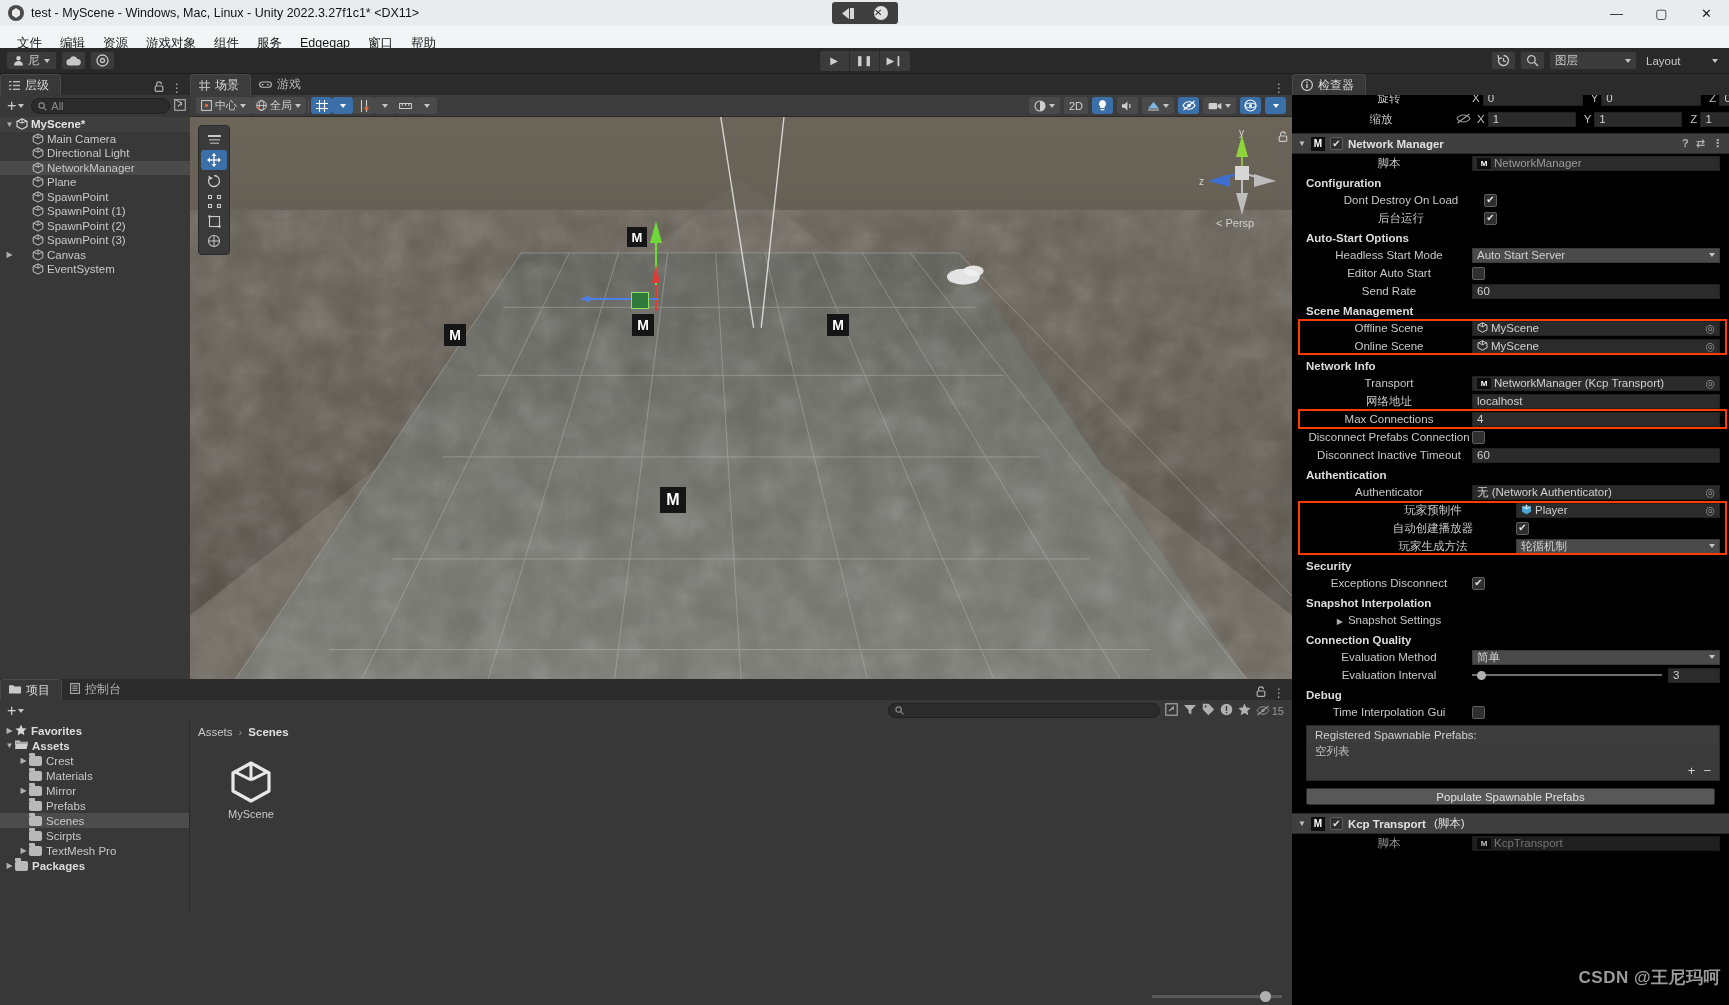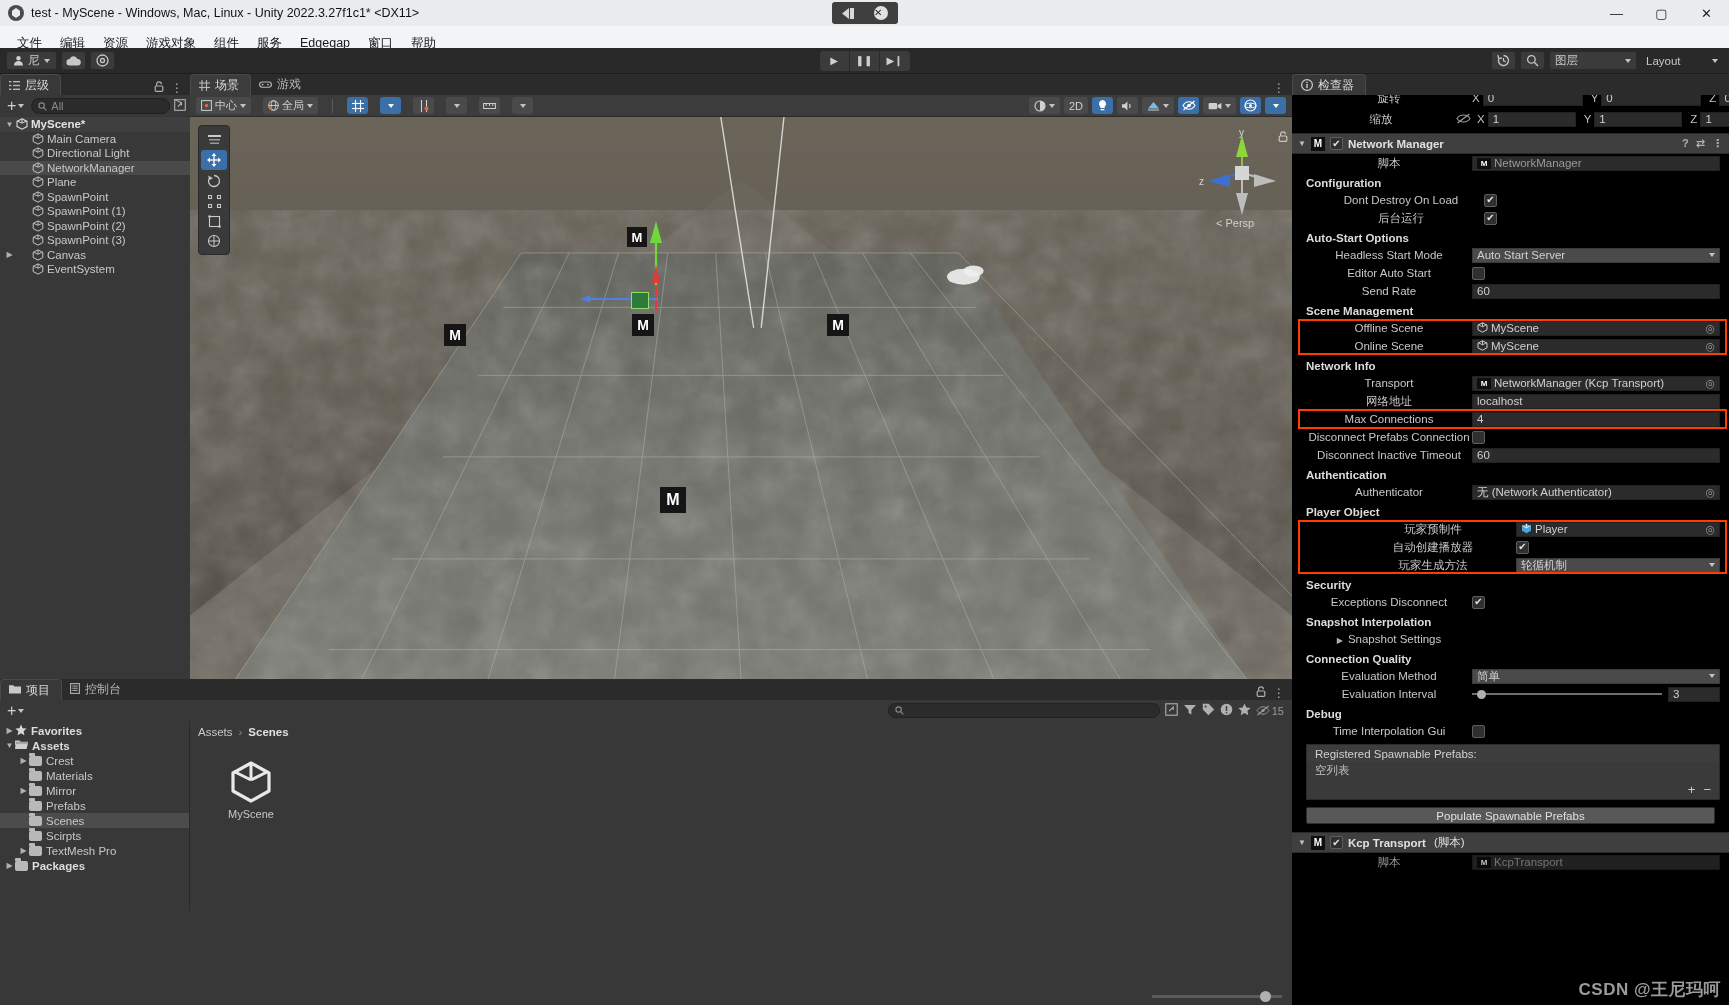--- a/index.html
+++ b/index.html
@@ -72,21 +72,21 @@
   .searchfield { flex:1; height:16px; background:#2b2b2b; border:1px solid #212121; border-radius:8px;
      display:flex; align-items:center; padding:0 6px; gap:4px; color:#8a8a8a; font-size:11px; }
   .hier-list { flex:1; overflow:hidden; background:#383838; }
   .hrow { height:14.5px; display:flex; align-items:center; font-size:11.5px; color:#c8c8c8;
      white-space:nowrap; padding-left:4px; }
   .hrow.sel { background:#4a4a4a; }
   .hrow.scene { background:#3f3f3f; color:#e2e2e2; font-weight:bold; }
   .tri { width:11px; text-align:center; font-size:8px; color:#b0b0b0; flex:0 0 11px; }
   .go-ico { width:13px; height:13px; margin-right:3px; flex:0 0 13px; display:flex;
      align-items:center; justify-content:center; }
-  .scenetoolbar { height:22px; background:#3c3c3c; display:flex; align-items:center; gap:12px;
+  .scenetoolbar { height:22px; background:#3c3c3c; display:flex; align-items:center; gap:0;
      padding:8px 6px; flex:0 0 22px; border-bottom:1px solid #2a2a2a; }
   .stbtn { height:17px; background:#4a4a4a; border-radius:3px; display:flex; align-items:center;
      gap:3px; padding:0 5px; font-size:11px; color:#d0d0d0; }
   .stbtn.blue { background:#3b6fa8; }
   .stbtn.sq { width:21px; justify-content:center; padding:0; }
   .st-right { margin-left:auto; display:flex; align-items:center; gap:4px; }
   .viewport { flex:1; position:relative; overflow:hidden; background:#5b5852; }
 
   
   .project { height:326px; flex:0 0 326px; display:flex; flex-direction:column; background:#383838; }
@@ -139,21 +139,21 @@
   .slider-track { flex:1; height:2px; background:#6e6e6e; margin-right:6px; position:relative; }
   .slider-knob { position:absolute; width:9px; height:9px; border-radius:50%; background:#b0b0b0;
      top:-3.5px; }
   .btn-wide { height:17px; background:#585858; border:1px solid #2e2e2e; border-radius:2px;
      display:flex; align-items:center; justify-content:center; font-size:11.5px; color:#e0e0e0; }
   .listbox { border:1px solid #2a2a2a; background:#333; }
   .listhdr { height:17px; display:flex; align-items:center; padding-left:8px; font-size:11.5px;
      background:#3d3d3d; color:#d0d0d0; }
   .listitem { height:17px; display:flex; align-items:center; padding-left:8px; font-size:11.5px;
      background:#3a3a3a; color:#c0c0c0; }
-  .watermark { position:absolute; right:8px; bottom:4px; font-size:17px; color:#9b9b9b;
+  .watermark { position:absolute; right:8px; bottom:16px; font-size:17px; color:#9b9b9b;
      font-weight:bold; letter-spacing:.5px; }
   .unity-cube { width:44px; height:44px; margin:0 auto; }
 </style>
 </head>
 <body>
 
 <div class="app">
 
   <div class="titlebar">
     <div class="tb-icon"></div>
@@ -1047,21 +1047,20 @@
                   <div class="ins-row">
                     <div class="ins-lbl">Authenticator</div>
                     <div class="ins-field obj">
                       <span>无 (Network Authenticator)</span>
                       <span style="margin-left: auto; color: rgb(154, 154, 154); font-size: 11px;">◎</span>
                     </div>
                   </div>
                 </div>
               </div>
               <div style="position: relative;">
-                <div class="ins-hdr">Player Object</div>
                 <div style="position: relative; padding-left: 44px;">
                   <div class="ins-row">
                     <div class="ins-lbl">玩家预制件</div>
                     <div class="ins-field obj">
                       <span style="margin-right:3px;"><svg width="11" height="11" viewBox="0 0 11 11">
                           <path d="M5.5.8 10 3.2v4.6L5.5 10.2 1 7.8V3.2z" fill="#49a7d8"></path>
                           <path d="M5.5.8v4M5.5 4.8 1.2 2.6M5.5 4.8 9.8 2.6" stroke="#dff0fa" stroke-width=".9"></path>
                         </svg></span>
                       <span>Player</span>
                       <span style="margin-left: auto; color: rgb(154, 154, 154); font-size: 11px;">◎</span>

